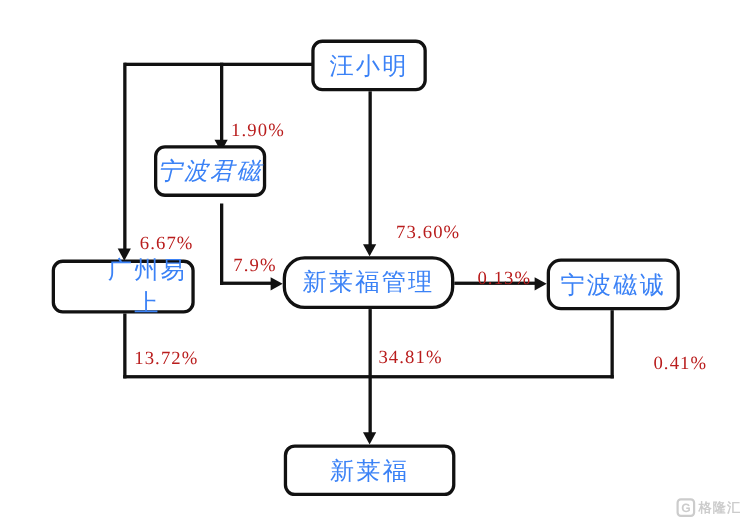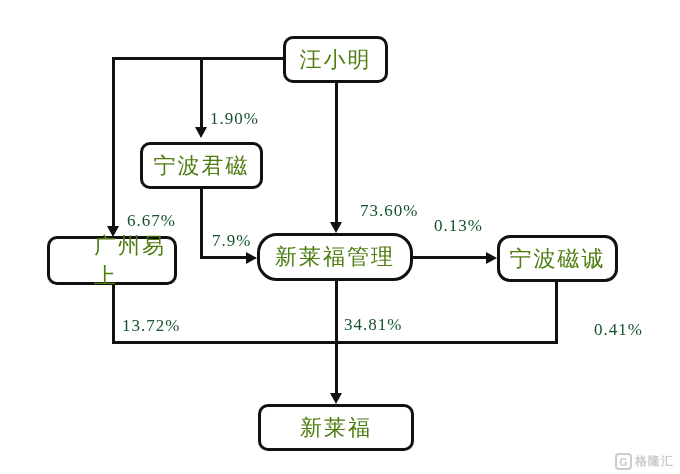--- a/index.html
+++ b/index.html
@@ -20,22 +20,23 @@
     position: absolute;
     box-sizing: border-box;
     border: 3px solid #111111;
     border-radius: 10px;
     background: #ffffff;
     display: flex;
     align-items: center;
     justify-content: center;
     font-size: 22px;
     letter-spacing: 2px;
-    color: #4d7c0f;
+    color: #3b82f6;
     z-index: 2;
+    text-align: center;
   }
   
   .line {
     position: absolute;
     background: #111111;
     z-index: 1;
   }
   .h-line { height: 3px; }
   .v-line { width: 3px; }
   
@@ -52,21 +53,21 @@
     width: 0; height: 0;
     border-top: 6px solid transparent;
     border-bottom: 6px solid transparent;
     border-left: 11px solid #111111;
     z-index: 1;
   }
   
   .pct {
     position: absolute;
     font-size: 17px;
-    color: #14532d;
+    color: #b91c1c;
     white-space: nowrap;
     background: transparent;
     z-index: 3;
     letter-spacing: 1px;
   }
   
   .watermark {
     position: absolute;
     right: 6px;
     bottom: 4px;
@@ -127,30 +128,30 @@
 
   <div class="line h-line" style="left:112px; top:341px; width:446px;"></div>
 
   <div class="line v-line" style="left:335px; top:281px; height:114px;"></div>
   <div class="arrow-down" style="left:330px; top:393px;"></div>
 
   <span class="pct" style="left:210px; top:109px;">1.90%</span>
   <span class="pct" style="left:127px; top:211px;">6.67%</span>
   <span class="pct" style="left:360px; top:201px;">73.60%</span>
   <span class="pct" style="left:212px; top:231px;">7.9%</span>
-  <span class="pct" style="left:434px; top:216px;font-family:Liberation Serif, serif;">0.13%</span>
+  <span class="pct" style="left:434px; top:243px;font-family:Liberation Serif, serif;">0.13%</span>
   <span class="pct" style="left:122px; top:316px;">13.72%</span>
   <span class="pct" style="left:344px; top:315px;text-align:center;">34.81%</span>
   <span class="pct" style="left:566px; top:320px;margin-left:28px;">0.41%</span>
 
   <div class="node" style="left:283px; top:36px; width:105px; height:47px;">
     <span>汪小明</span>
   </div>
 
-  <div class="node" style="left:140px; top:142px; width:123px; height:47px;">
+  <div class="node" style="left:140px; top:132px; width:102px; height:47px;font-style:italic;">
     <span>宁波君磁</span>
   </div>
 
   <div class="node" style="left:47px; top:236px; width:130px; height:49px;padding-left:44px;">
     <span>广州易上</span>
   </div>
 
   <div class="node" style="left:257px; top:233px; width:156px; height:48px;border-radius:20px;">
     <span>新莱福管理</span>
   </div>

